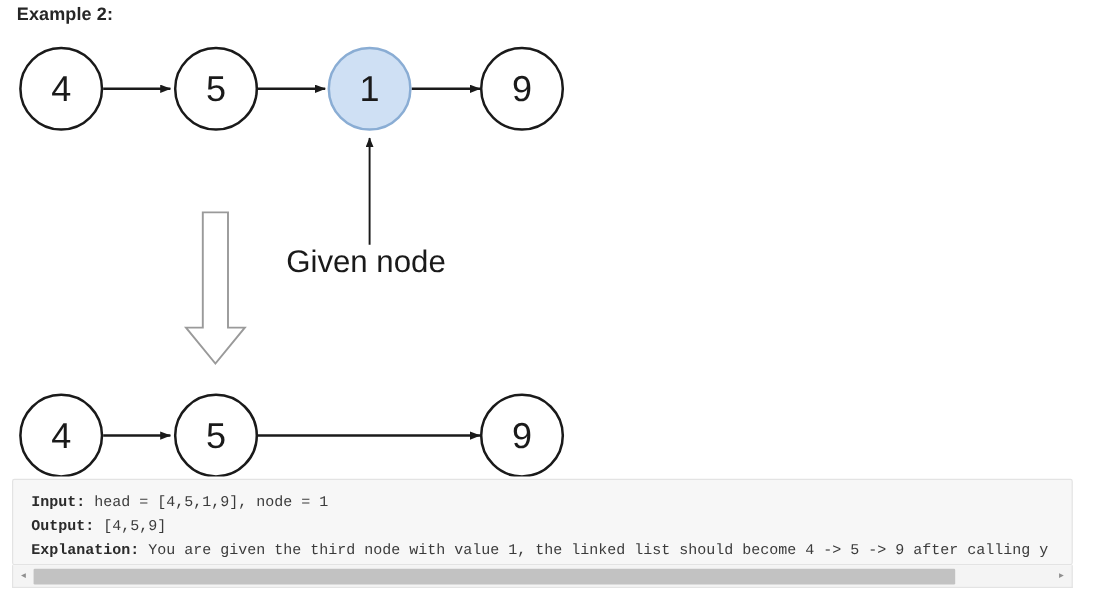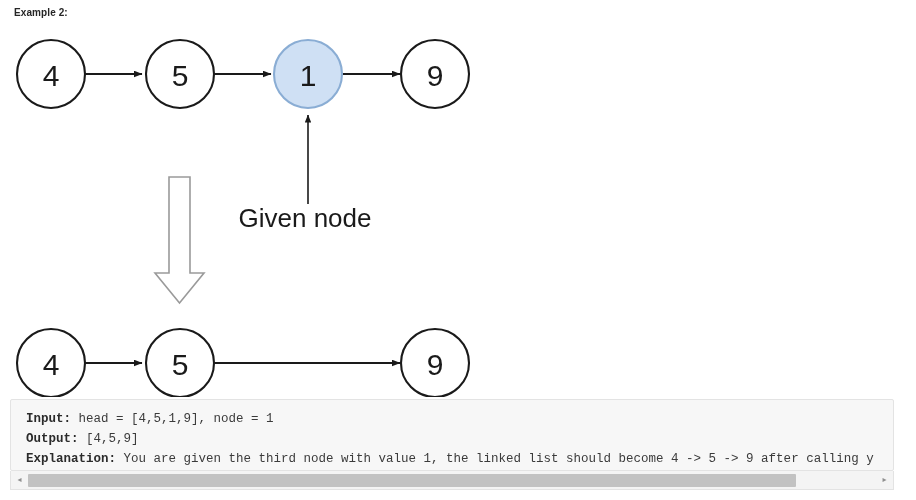--- a/index.html
+++ b/index.html
@@ -14,21 +14,21 @@
     overflow: hidden;
     font-family: "Liberation Sans", sans-serif;
     color: #222222;
   }
 
   
   #example-heading {
     position: absolute;
     left: 14px;
     top: 6px;
-    font-size: 10px;
+    font-size: 15px;
     font-weight: bold;
     color: #262626;
     letter-spacing: 0.1px;
     line-height: 14px;
   }
 
   
   #diagram-svg {
     position: absolute;
     left: 0;

